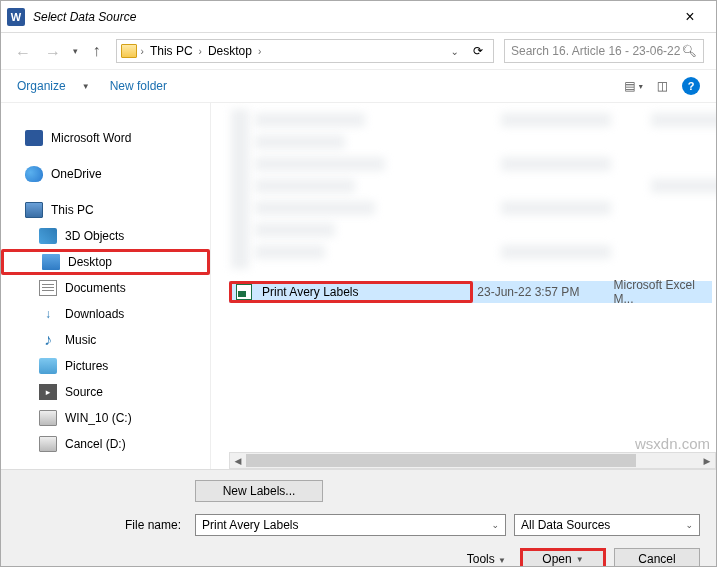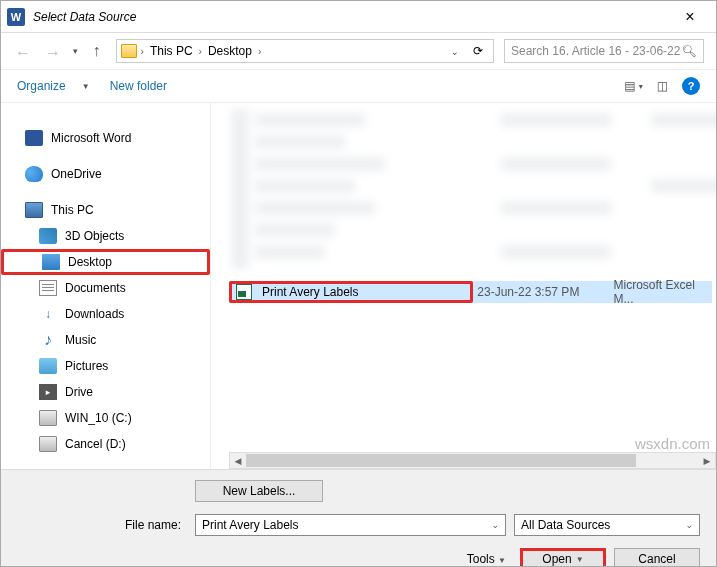--- a/index.html
+++ b/index.html
@@ -162,21 +162,21 @@
     <div class="sidebar-item child">
         <div class="sb-icon ic-music"></div>
         <span>Music</span>
       </div>
     <div class="sidebar-item child">
         <div class="sb-icon ic-pics"></div>
         <span>Pictures</span>
       </div>
     <div class="sidebar-item child">
         <div class="sb-icon ic-videos"></div>
-        <span>Drive</span>
+        <span>Source</span>
       </div>
     <div class="sidebar-item child">
         <div class="sb-icon ic-drive"></div>
         <span>WIN_10 (C:)</span>
       </div>
     <div class="sidebar-item child">
         <div class="sb-icon ic-drive"></div>
         <span>Cancel (D:)</span>
       </div>
     <div style="height:10px"></div>

